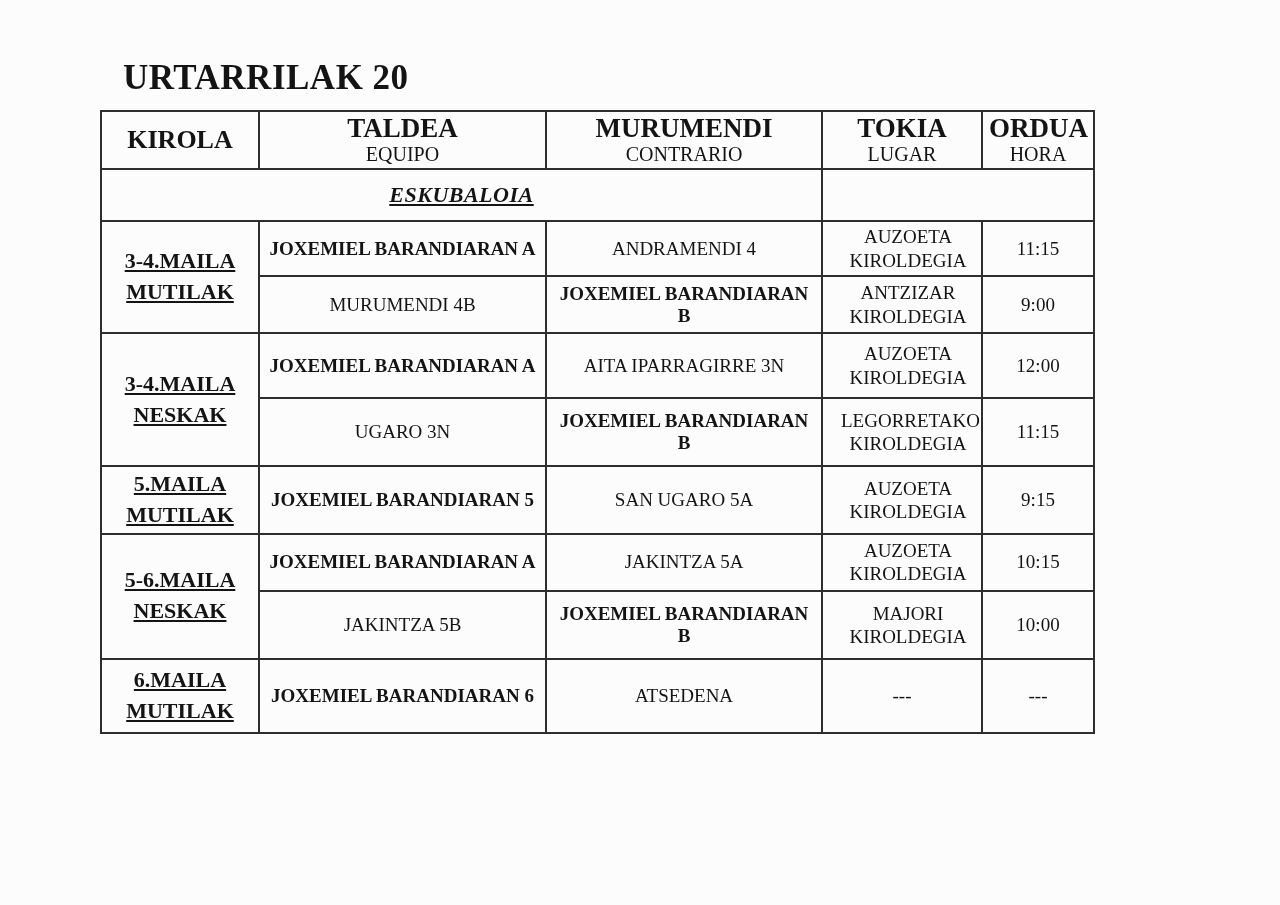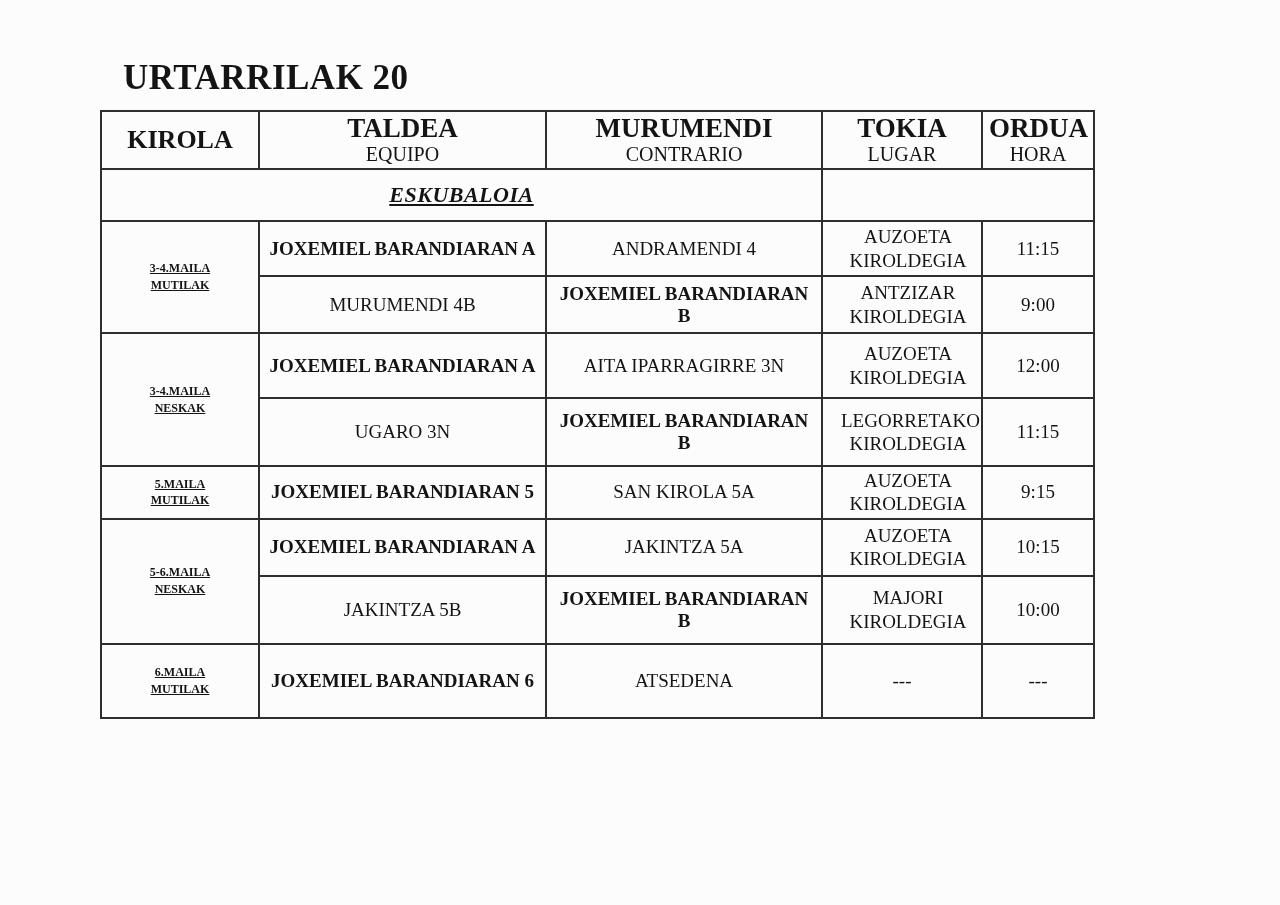--- a/index.html
+++ b/index.html
@@ -53,21 +53,21 @@
   .section-label {
     font-size: 22px;
     font-weight: bold;
     font-style: italic;
     text-decoration: underline;
     letter-spacing: 0.5px;
   }
   
   .cat span {
     display: block;
-    font-size: 12px;
+    font-size: 22px;
     font-weight: bold;
     text-decoration: underline;
     line-height: 1.4;
   }
   
   .cell { font-size: 19px; font-weight: normal; }
   .cell.bold { font-weight: bold; }
   .tokia span { display: block; line-height: 1.22; margin-left: 12px; }
 </style>
 </head>
@@ -161,21 +161,21 @@
       </td>
       <td class="cell">11:15</td>
     </tr>
 
     <tr style="height:52px">
       <td class="cat">
         <span>5.MAILA</span>
         <span>MUTILAK</span>
       </td>
       <td class="cell bold">JOXEMIEL BARANDIARAN 5</td>
-      <td class="cell">SAN KIROLA 5A</td>
+      <td class="cell">SAN UGARO 5A</td>
       <td class="cell tokia">
         <span>AUZOETA</span>
         <span>KIROLDEGIA</span>
       </td>
       <td class="cell">9:15</td>
     </tr>
 
     <tr style="height:57px">
       <td rowspan="2" class="cat">
         <span>5-6.MAILA</span>

